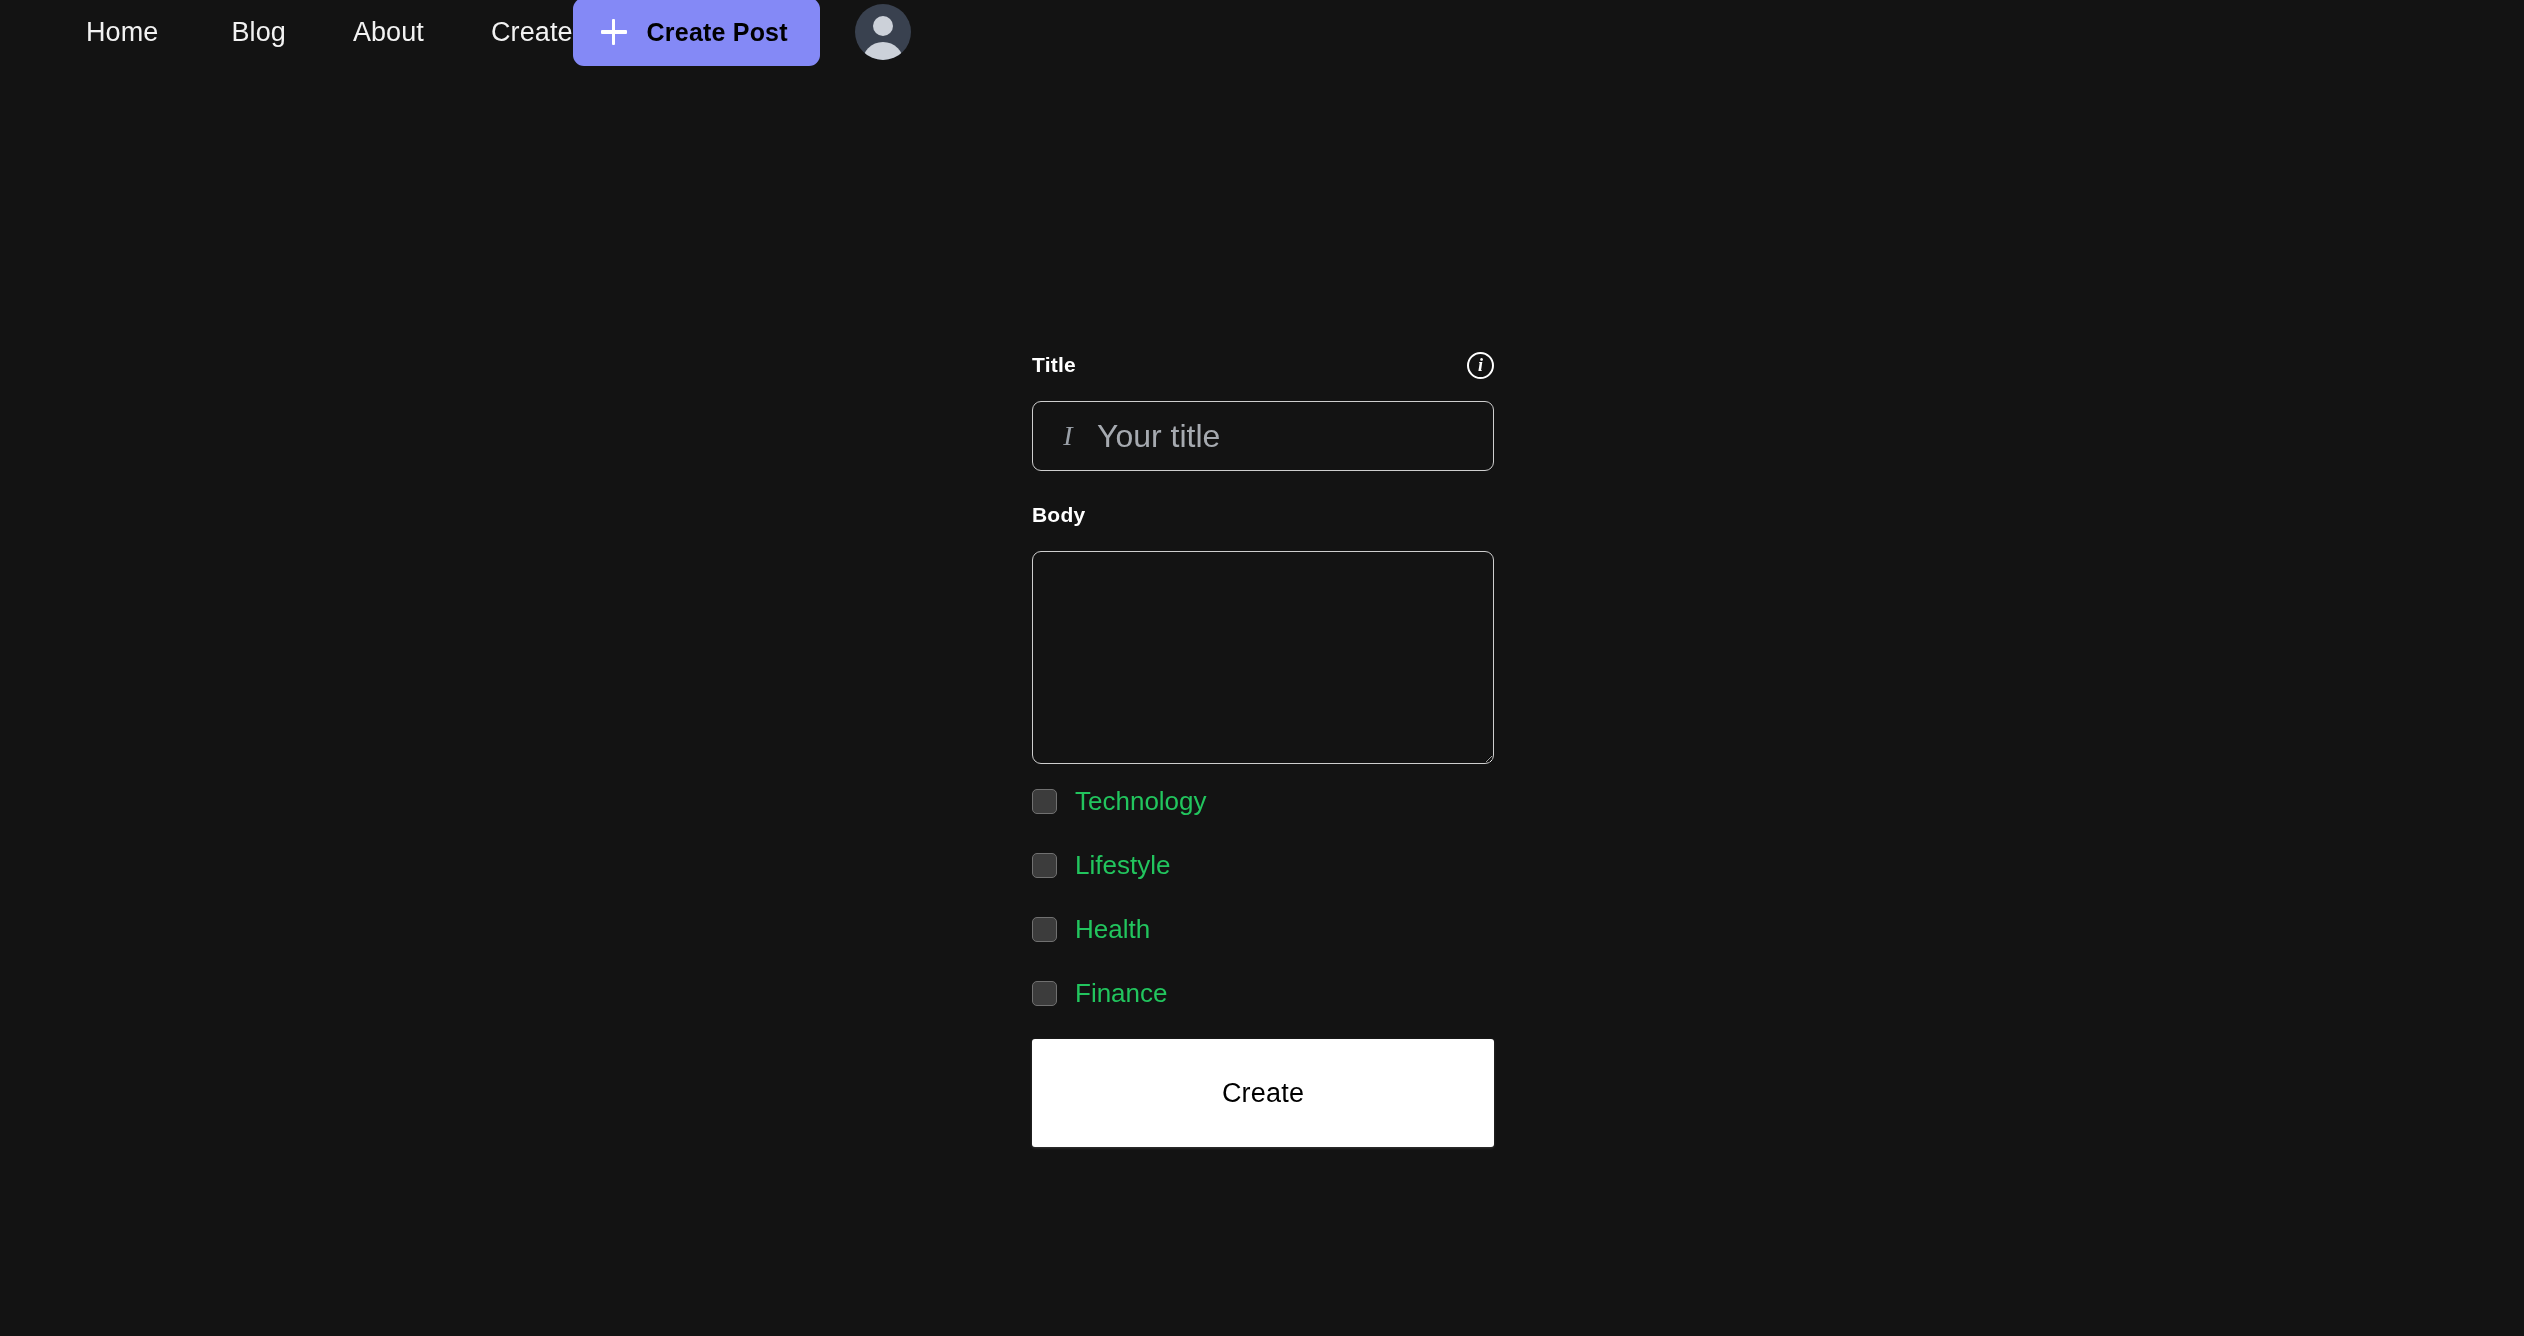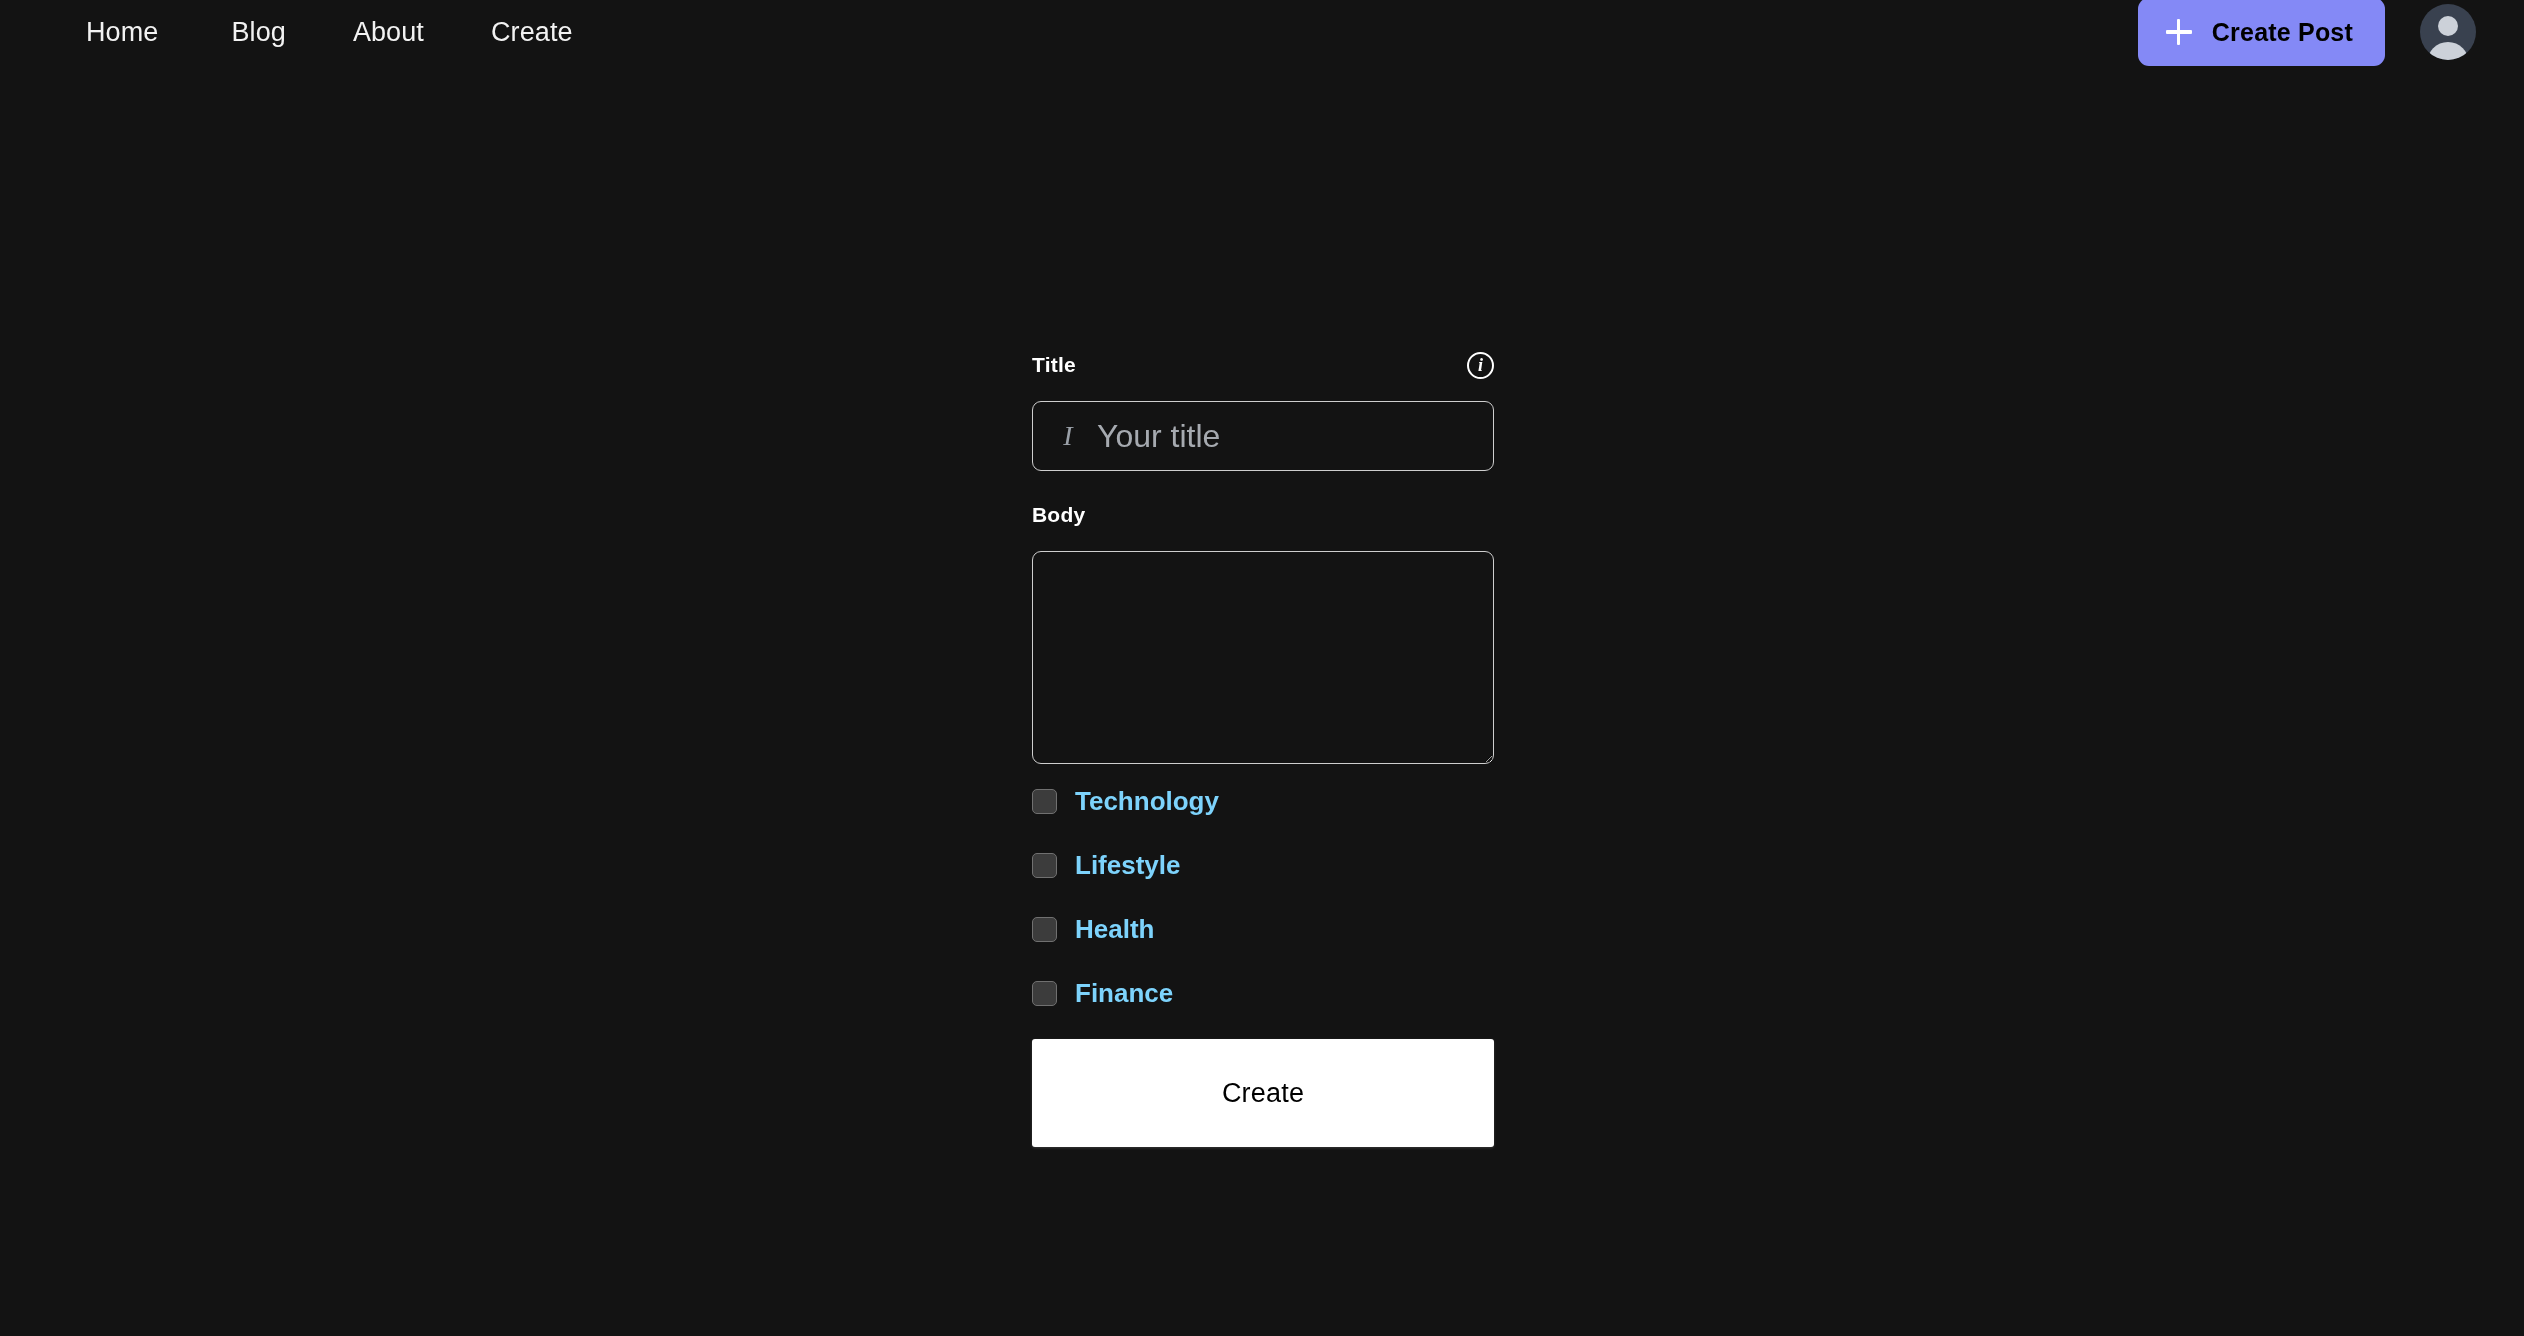--- a/index.html
+++ b/index.html
@@ -19,21 +19,20 @@
   }
 
   
   .navbar {
     position: absolute;
     top: 0; left: 0;
     width: 2524px;
     height: 130px;
     display: flex;
     align-items: center;
-    justify-content: space-between;
   }
 
   .nav-links {
     display: flex;
     align-items: center;
     margin-left: 86px;
     margin-top: -66px;
   }
 
   .nav-link {
@@ -237,22 +236,22 @@
     height: 25px;
     border-radius: 5px;
     background: #3c3c3c;
     border: 1.5px solid #707070;
     flex: 0 0 auto;
     cursor: pointer;
   }
 
   .checkbox-label {
     font-size: 26px;
-    font-weight: 700;
-    color: #7dd3fc;
+    font-weight: 400;
+    color: #22c55e;
     margin-left: 18px;
     white-space: nowrap;
   }
 
   .create-btn {
     display: block;
     margin-top: 26px;
     width: 462px;
     height: 108px;
     background: #ffffff;

